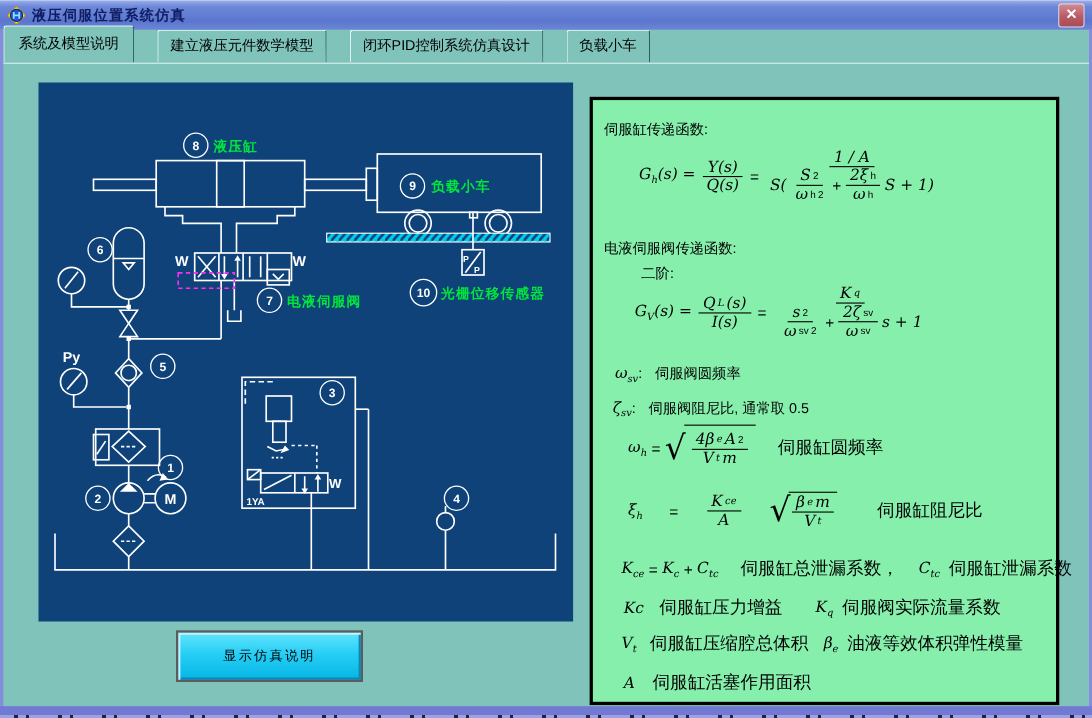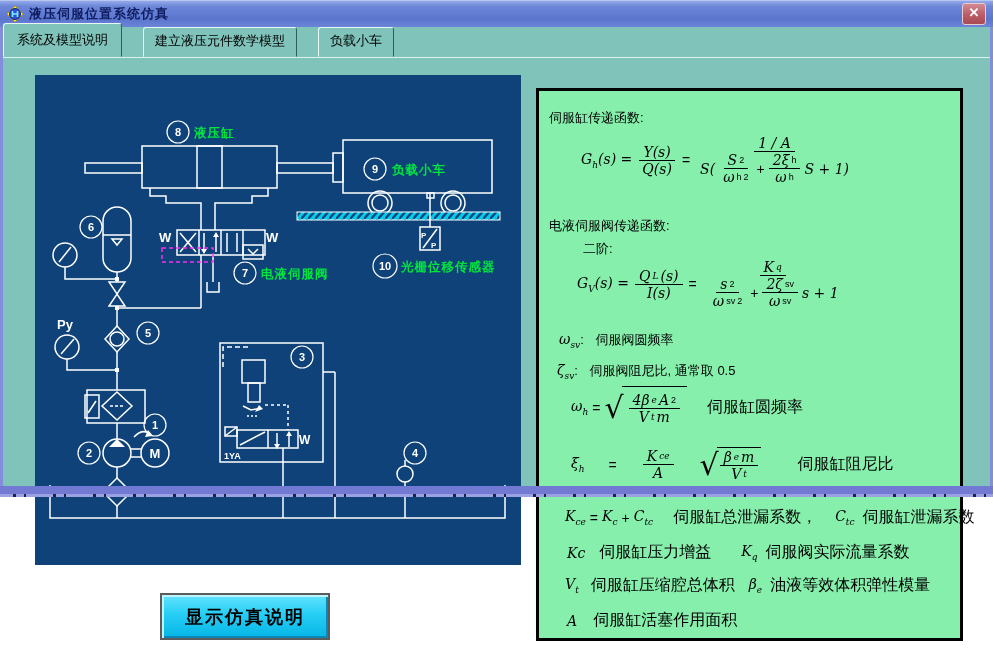--- a/index.html
+++ b/index.html
@@ -1,17 +1,17 @@
 <!DOCTYPE html>
 <html><head>
 <meta charset="utf-8">
 <style>
   html,body{margin:0;padding:0;}
   body{width:993px;height:653px;overflow:hidden;font-family:"Liberation Sans",sans-serif;}
-  .window{position:relative;width:993px;height:497px;background:#7fc3ba;}
+  .window{position:relative;width:993px;height:653px;background:#7fc3ba;}
 
   
   .titlebar{position:absolute;left:0;top:0;width:100%;height:27px;box-sizing:border-box;
     background:linear-gradient(180deg,#93a9ea 0%,#6d87d8 20%,#5a76cd 70%,#6c85d8 100%);
     border-top:1px solid #b9c6f2;display:flex;align-items:center;padding:0 7px;}
   .title-text{color:#101d63;font-weight:bold;font-size:13px;margin-left:6px;letter-spacing:1px;}
   .close-btn{margin-left:auto;width:22px;height:20px;cursor:default;
     background:linear-gradient(180deg,#d28a93 0%,#bb5b66 55%,#a74b55 100%);
     border:1px solid #e9ccd2;border-radius:3px;color:#fff;font-weight:bold;font-size:13px;
     line-height:18px;text-align:center;}
@@ -44,44 +44,45 @@
   sub{font-size:9px;} sup{font-size:9px;}
   .frac{display:inline-flex;flex-direction:column;align-items:center;vertical-align:middle;margin:0 2px;text-align:center;}
   .frac .num{border-bottom:1px solid #000;padding:0 4px;display:flex;align-items:center;justify-content:center;gap:2px;}
   .frac .den{padding:0 4px;display:flex;align-items:center;justify-content:center;gap:2px;}
   .sqrt{display:inline-flex;align-items:center;}
   .sqrt-sym{font-family:"DejaVu Serif",serif;font-size:30px;line-height:0.85;margin-right:-2px;}
   .sqrt-body{border-top:1.5px solid #000;padding:1px 3px 0 3px;}
   .flabel{margin-left:16px;font-size:16px;font-style:normal;font-family:"Liberation Sans",sans-serif;}
 
   
-  .sim-btn{position:absolute;left:160px;top:593px;width:170px;height:47px;box-sizing:border-box;
+  .sim-btn{position:absolute;left:160px;top:573px;width:170px;height:47px;box-sizing:border-box;
     border:2px solid #5c5c5c;display:flex;align-items:center;justify-content:center;
     background:linear-gradient(180deg,#62e4fd 0%,#26cef5 45%,#06b5e5 100%);
     box-shadow:inset 2px 2px 0 #bef4ff, inset -2px -2px 0 #0a89b8;
-    font-size:18px;color:#000;letter-spacing:2px;font-weight:bold;}
+    font-size:12px;color:#000;letter-spacing:2px;}
 </style>
 </head>
 <body>
 
 <div class="window">
 
   <div class="titlebar">
     <svg width="16" height="16" viewBox="0 0 16 16">
       <polygon points="8,0 16,8 8,16 0,8" fill="#ffe54a" stroke="#caa300" stroke-width="1"></polygon>
       <circle cx="8" cy="8" r="5.5" fill="#2a52d8" stroke="#10247a" stroke-width="1"></circle>
       <path d="M5.5 5 v6 M10.5 5 v6 M5.5 8 h5" stroke="#7fe8ff" stroke-width="1.6" fill="none"></path>
     </svg>
     <span class="title-text">液压伺服位置系统仿真</span>
     <div class="close-btn">✕</div>
   </div>
 
   <div class="tabs">
     <div class="tab active">系统及模型说明</div>
     <div class="tab">建立液压元件数学模型</div>
+    <div class="tab">闭环PID控制系统仿真设计</div>
     <div class="tab">负载小车</div>
   </div>
   <div class="content-topline"></div>
 
   <div class="diagram">
     <svg viewBox="0 0 486 490">
       <defs>
         <pattern id="railhatch" width="7" height="8" patternUnits="userSpaceOnUse">
           <rect width="7" height="8" fill="#00cdec"></rect>
           <path d="M0 8 L7 0" stroke="#0e4278" stroke-width="2.4"></path>

